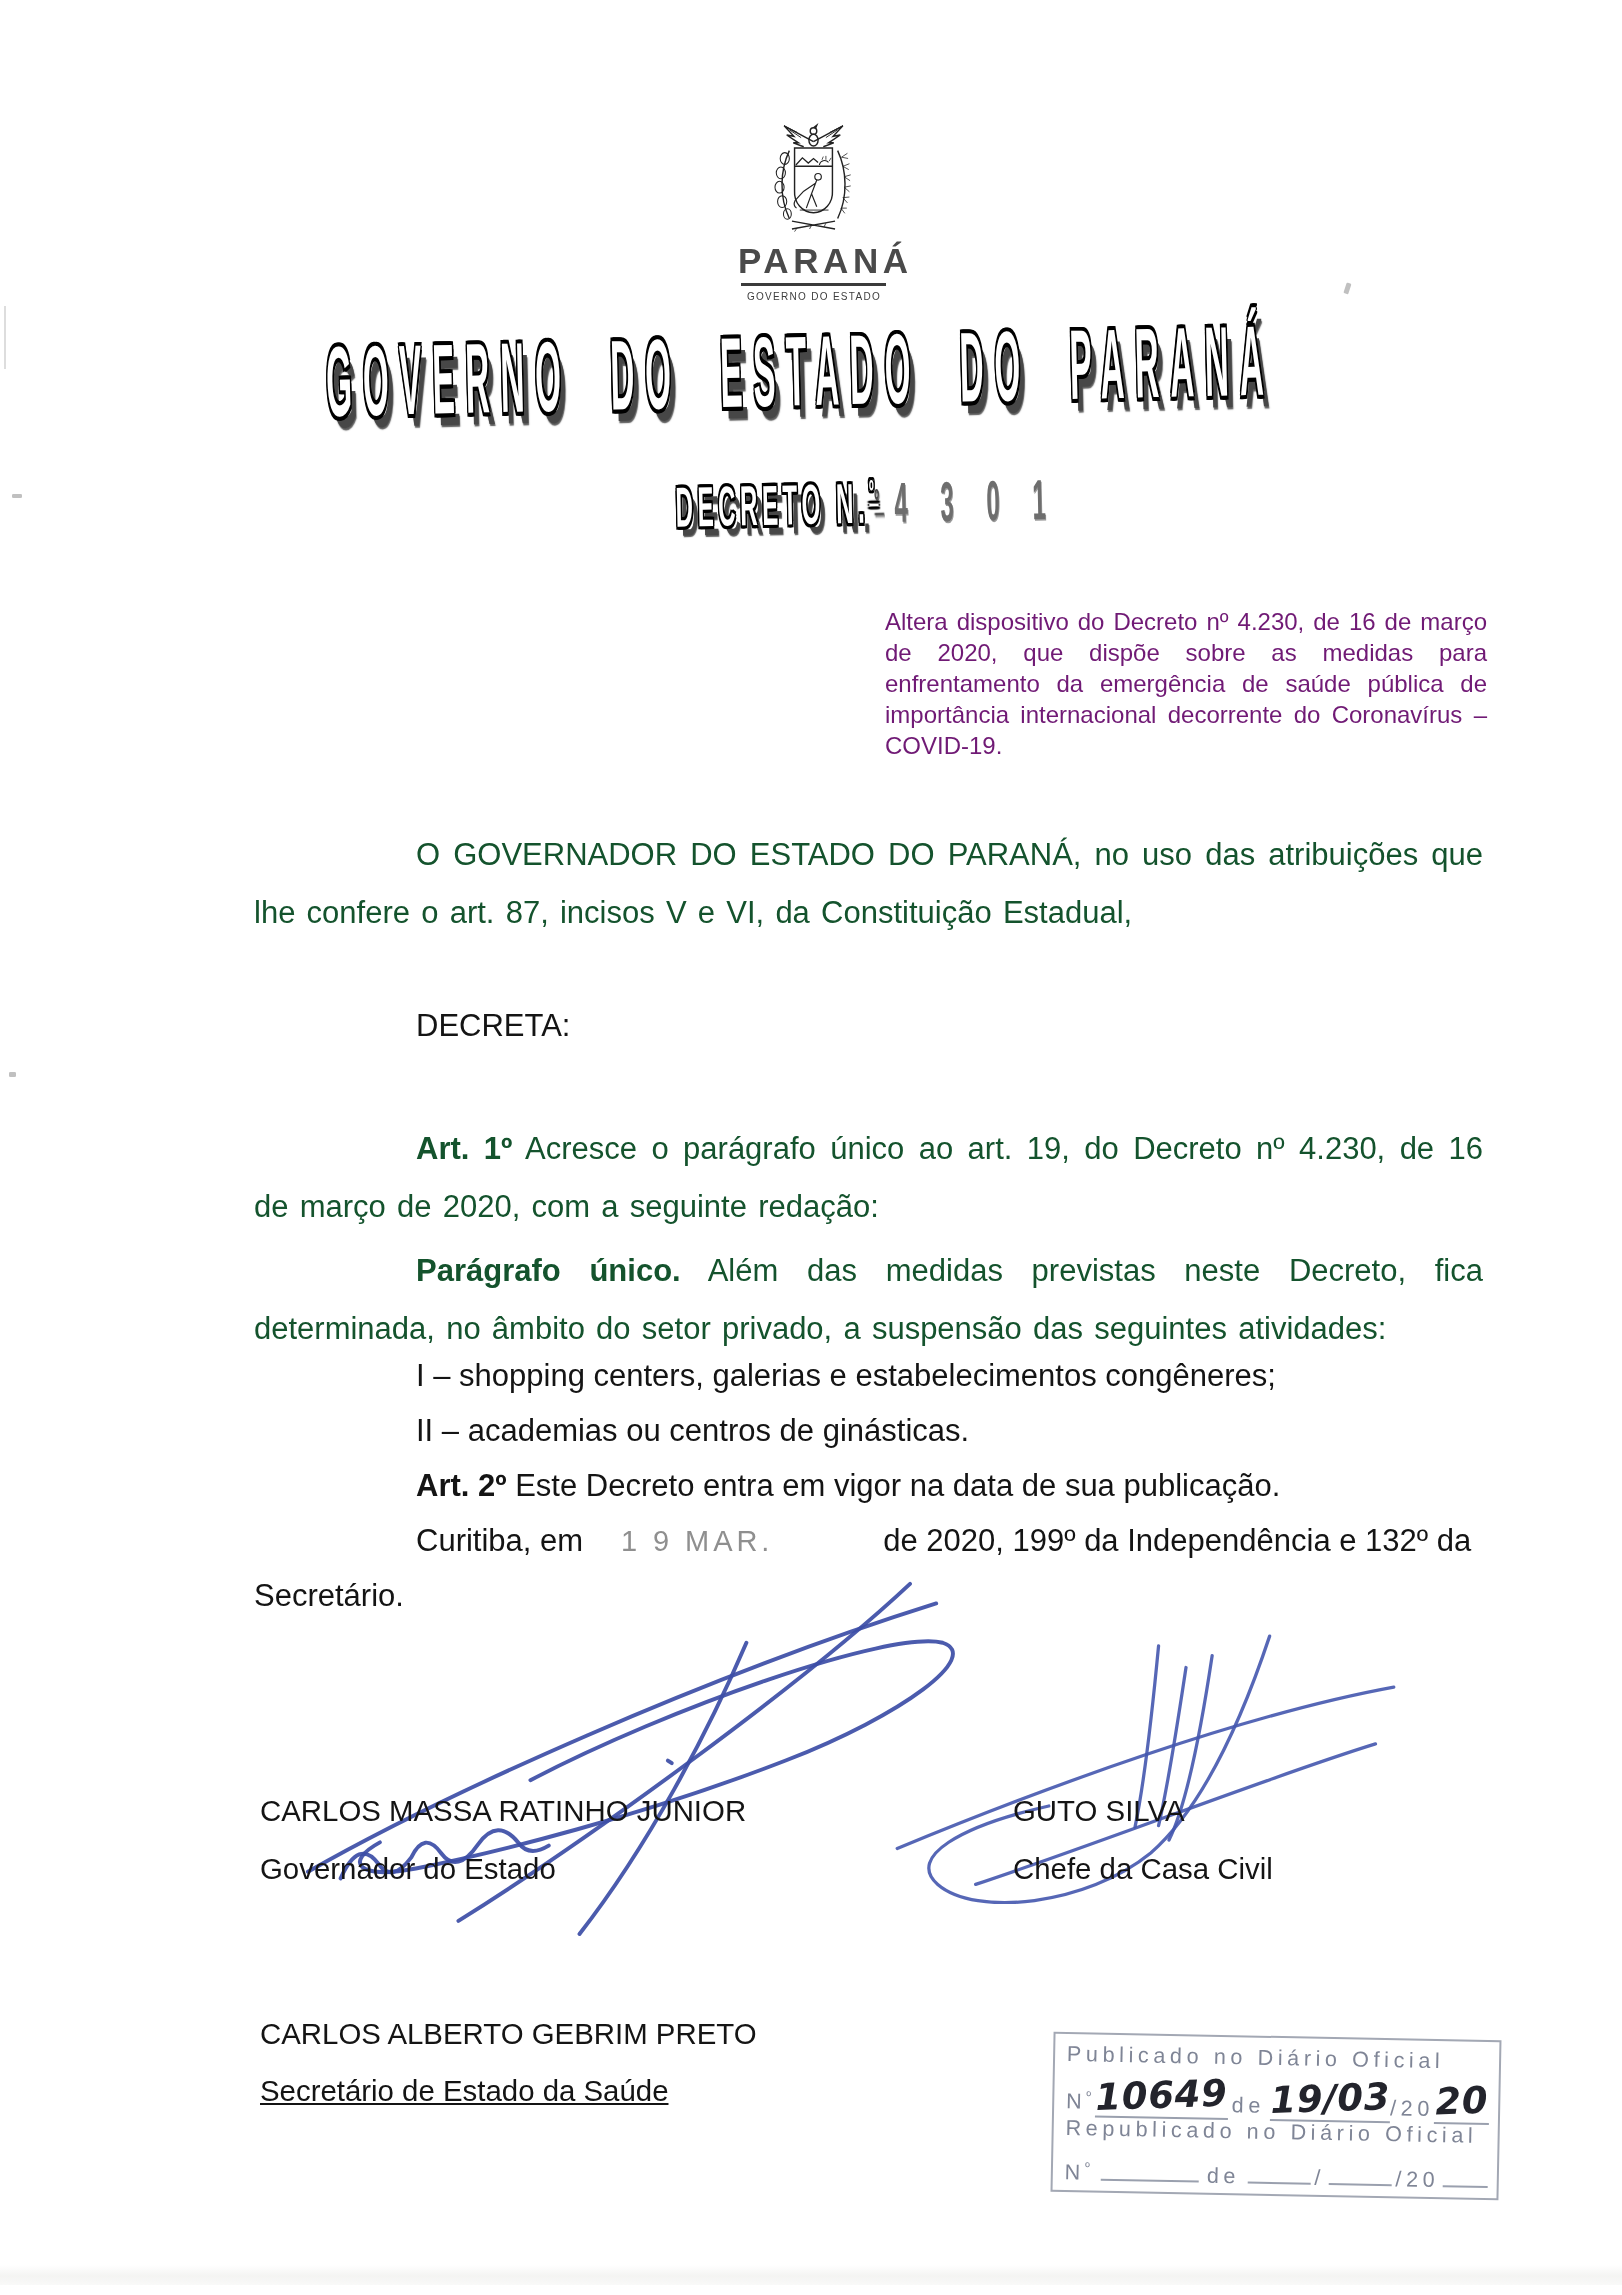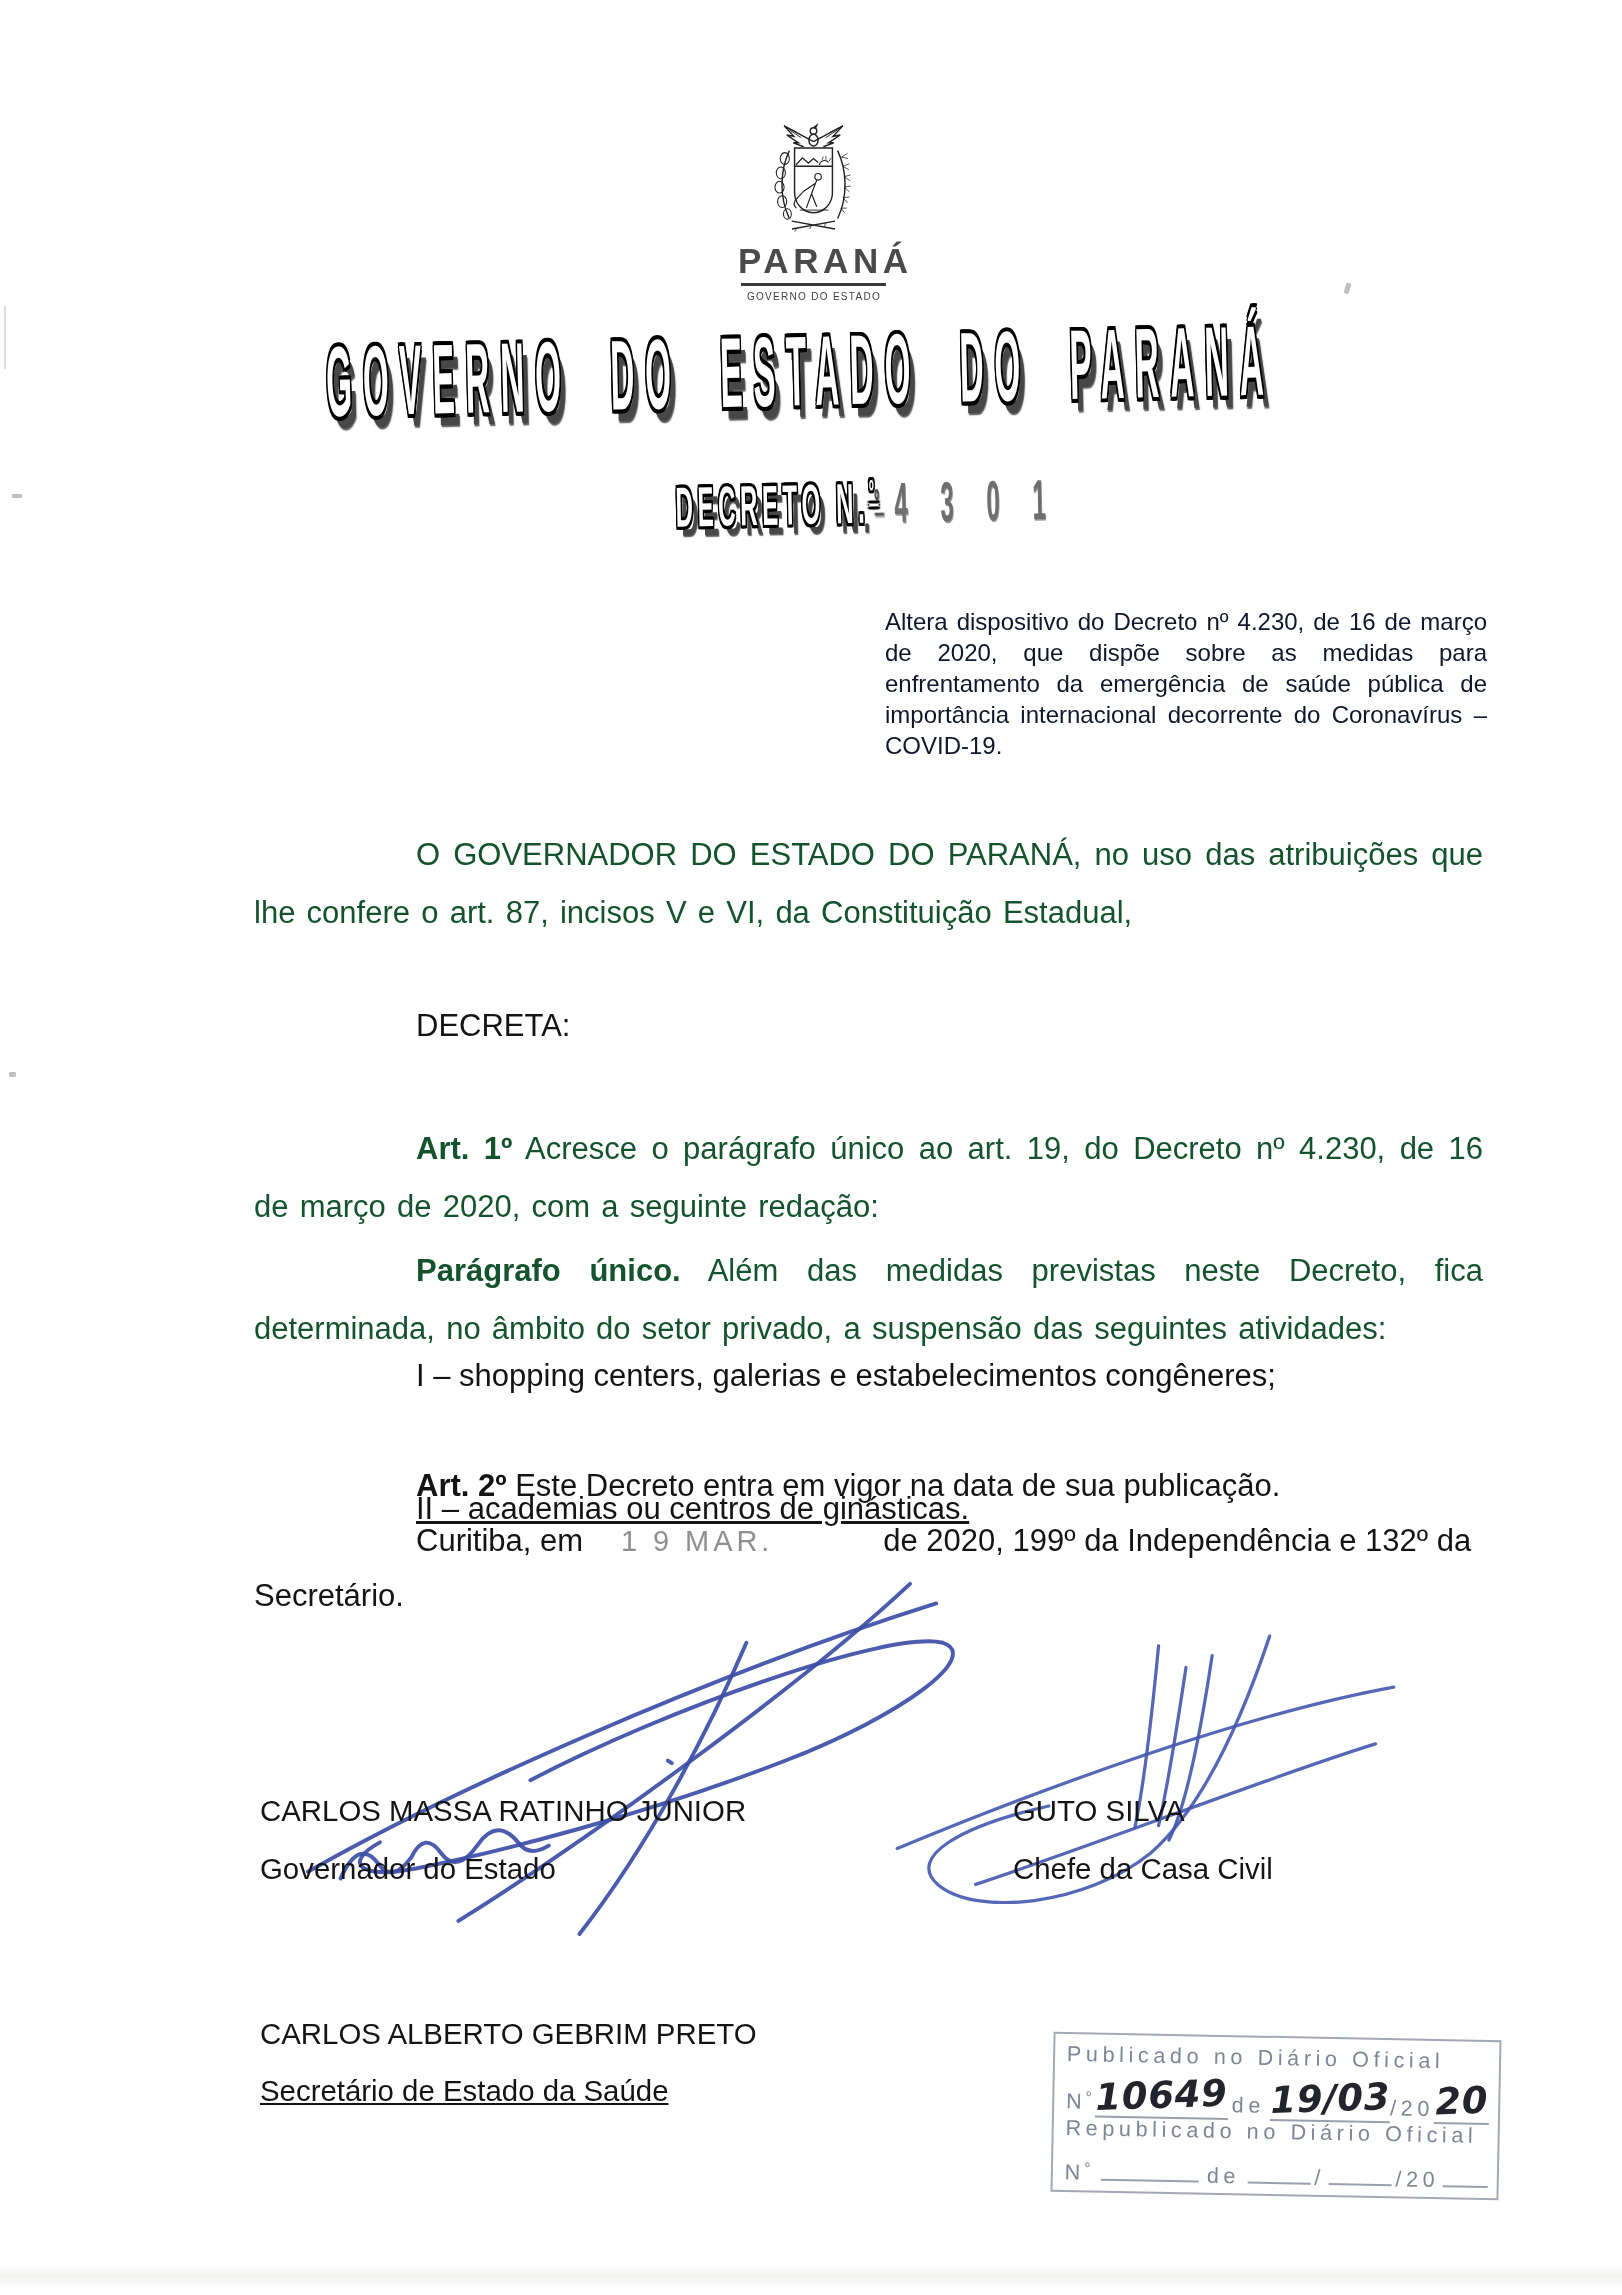--- a/index.html
+++ b/index.html
@@ -35,21 +35,21 @@
     transform:rotate(-1.2deg) scaleY(2.35);transform-origin:left top;
   }
   .stamp-decree .ord{vertical-align:super;font-size:55%;text-decoration:underline;}
   .stamp-decree .num{
     color:#6e6e6e;letter-spacing:13px;margin-left:15.7px;
     text-shadow:0.7px 0.7px 0 #9a9a9a;
   }
   
   .ementa{
     left:885px;top:606px;width:602px;
-    font-size:24px;line-height:31px;text-align:justify;color:#0f172a;
+    font-size:24px;line-height:31px;text-align:justify;color:#701a75;
   }
   
   .para{
     left:254px;width:1229px;font-size:31px;line-height:58px;
     text-align:justify;word-spacing:2.6px;color:#14532d;
   }
   .indent{text-indent:162px;}
   .line{left:254px;font-size:31px;line-height:39px;color:#141414;white-space:nowrap;}
   .ml-indent{margin-left:162px;}
   .b{font-weight:700;}
@@ -150,21 +150,21 @@
 </div>
 
 <div class="abs para indent" style="top:1242px;">
   <span class="b">Parágrafo único.</span><span> Além das medidas previstas neste Decreto, fica determinada, no âmbito do setor privado, a suspensão das seguintes atividades:</span>
 </div>
 
 <div class="abs line" style="top:1356px;">
   <span class="ml-indent">I – shopping centers, galerias e estabelecimentos congêneres;</span>
 </div>
 
-<div class="abs line" style="top:1489px;text-decoration:underline;">
+<div class="abs line" style="top:1411px;">
   <span class="ml-indent">II – academias ou centros de ginásticas.</span>
 </div>
 
 <div class="abs line" style="top:1466px;">
   <span class="ml-indent b">Art. 2º</span><span> Este Decreto entra em vigor na data de sua publicação.</span>
 </div>
 
 <div class="abs line" style="top:1521px;">
   <span class="ml-indent">Curitiba, em</span><span class="date-stamp">1 9 MAR.</span><span class="date-suffix">de 2020, 199º da Independência e 132º da</span>
 </div>

